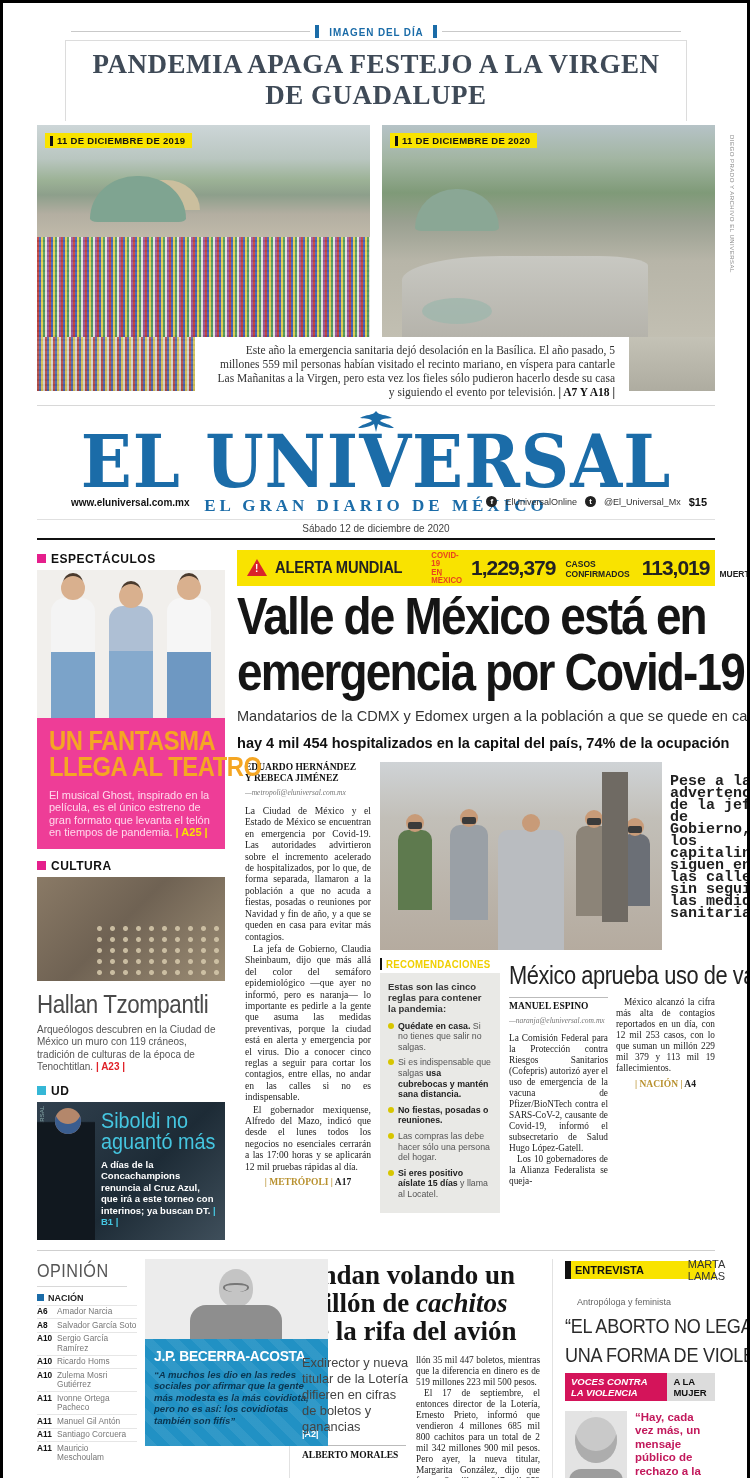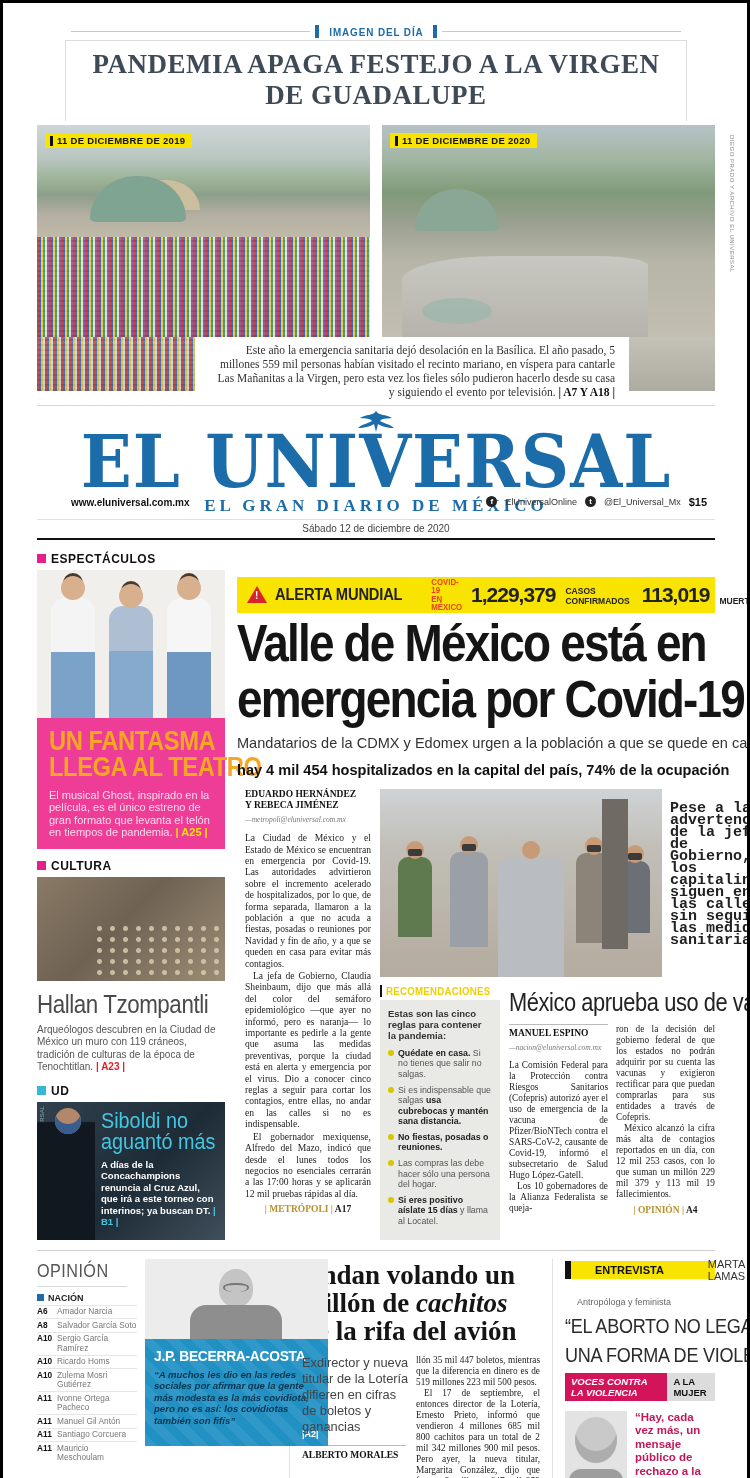--- a/index.html
+++ b/index.html
@@ -42,21 +42,21 @@
   .mast h2{margin:-4px 0 0 0;font-family:"DejaVu Serif",serif;font-weight:bold;color:#1b6ca8;font-size:67px;letter-spacing:1px;line-height:.95;transform:scaleY(1.08);}
   .mastrow{display:flex;align-items:baseline;justify-content:center;gap:10px;margin-top:2px;}
   .mast .url{position:absolute;left:34px;bottom:30px;font-size:10px;font-weight:bold;color:#111;}
   .mast .slogan{font-family:"Liberation Serif",serif;font-weight:bold;color:#1b6ca8;font-size:17px;letter-spacing:4px;}
   .mast .socials{position:absolute;right:8px;bottom:30px;display:flex;align-items:center;gap:8px;font-size:9px;color:#333;}
   .sicon{display:inline-flex;width:11px;height:11px;border-radius:50%;background:#222;color:#fff;font-size:8px;align-items:center;justify-content:center;font-weight:bold;}
   .mast .pricetag{font-weight:bold;font-size:11px;color:#111;}
   .mast .date{border-top:1px solid #e0e0e0;margin-top:3px;padding:3px 0 4px 0;font-size:10px;color:#444;}
   .blackrule{height:2px;background:#111;margin:0 6px;}
   
-  .grid{display:flex;gap:12px;margin:10px 6px 0 6px;align-items:flex-end;}
+  .grid{display:flex;gap:12px;margin:10px 6px 0 6px;}
   .sidebar{width:188px;flex:none;}
   .main{flex:1;min-width:0;}
   
   .seclabel{display:flex;align-items:center;gap:5px;margin:2px 0 4px 0;}
   .seclabel .sq{width:9px;height:9px;}
   .seclabel .txt{font-size:12px;font-weight:bold;color:#111;letter-spacing:.5px;}
   .sq.pink{background:#e51f8c;} .sq.cyan{background:#35b7d6;} .sq.blue{background:#1b6ca8;}
   
   .esp-photo{position:relative;height:148px;background:#f1efec;overflow:hidden;}
   .person{position:absolute;bottom:0;width:44px;height:120px;border-radius:14px 14px 0 0;}
@@ -159,21 +159,21 @@
   .lothead .it{font-style:italic;}
   .lotrow{display:flex;gap:10px;}
   .lotleft{width:104px;flex:none;}
   .lotdeck{font-size:13.5px;line-height:16px;color:#444;transform:scaleX(.95);transform-origin:0 50%;width:110%;}
   .lotleft .byline{margin-top:10px;border-top:1px solid #bbb;padding-top:4px;}
   .lotbody{font-family:"Liberation Serif",serif;font-size:9.3px;line-height:11px;text-align:justify;color:#1d1d1d;}
   .lotbody p{margin:0;text-indent:8px;}
   .lotbody p.first{text-indent:0;}
   .lotright{flex:1;min-width:0;}
   
-  .intbanner{display:flex;align-items:center;background:#f9e300;height:18px;margin-top:2px;border-left:6px solid #111;padding-left:24px;gap:4px;}
+  .intbanner{display:flex;align-items:center;background:#f9e300;height:18px;margin-top:2px;border-left:6px solid #111;padding-left:4px;gap:4px;}
   .intbanner .b1{font-size:11px;font-weight:bold;color:#111;}
   .intbanner .b2{font-size:11px;color:#333;margin-left:40px;}
   .intsub{font-size:9px;color:#666;margin:18px 0 8px 12px;}
   .inthead{font-size:20.5px;line-height:21px;color:#2b2b2b;letter-spacing:-.3px;transform:scaleX(.88);transform-origin:0 50%;white-space:nowrap;margin-bottom:8px;}
   .badges{display:flex;gap:0;margin-bottom:10px;align-items:center;}
   .badge1{background:#d4145a;color:#fff;font-weight:bold;font-size:9.5px;padding:3px 6px;font-style:italic;}
   .badge2{background:#dcdcdc;color:#111;font-weight:bold;font-size:9.5px;padding:3px 6px;}
   .intmain{display:flex;gap:8px;}
   .lamas{position:relative;width:62px;height:88px;background:#e3e3e3;flex:none;overflow:hidden;}
   .lamas::before{content:"";position:absolute;top:6px;left:10px;width:42px;height:46px;border-radius:50%;background:#c9c9c9;box-shadow:inset 0 -12px 0 #adadad;}
@@ -386,29 +386,28 @@
                     <li><span></span><b>Si eres positivo aíslate 15 días</b><span> y llama al Locatel.</span></li>
                   </ul>
                 </div>
               </div>
 
               <div class="vaccine">
                 <div class="vhead">México aprueba uso de vacuna</div>
                 <div class="vcols">
                   <div class="vcol">
                     <div class="byline vbyline-rule">MANUEL ESPINO</div>
-                    <div class="email">—nacion@eluniversal.com.mx</div>
+                    <div class="email">—naranja@eluniversal.com.mx</div>
                     <p class="first">La Comisión Federal para la Protección contra Riesgos Sanitarios (Cofepris) autorizó ayer el uso de emergencia de la vacuna de Pfizer/BioNTech contra el SARS-CoV-2, causante de Covid-19, informó el subsecretario de Salud Hugo López-Gatell.</p>
                     <p>Los 10 gobernadores de la Alianza Federalista se queja-</p>
                   </div>
                   <div class="vcol">
-                    <p class="first">ron de la decisión del gobierno federal de que los estados no podrán adquirir por su cuenta las vacunas y exigieron rectificar para que puedan comprarlas para sus entidades a través de Cofepris.</p>
                     <p>México alcanzó la cifra más alta de contagios reportados en un día, con 12 mil 253 casos, con lo que suman un millón 229 mil 379 y 113 mil 19 fallecimientos.</p>
                     <div class="secref">
-                      <span class="gold">| OPINIÓN |</span>
+                      <span class="gold">| NACIÓN |</span>
                       <span>A4</span>
                     </div>
                   </div>
                 </div>
               </div>
             </div>
           </div>
         </div>
       </div>
     </div>

